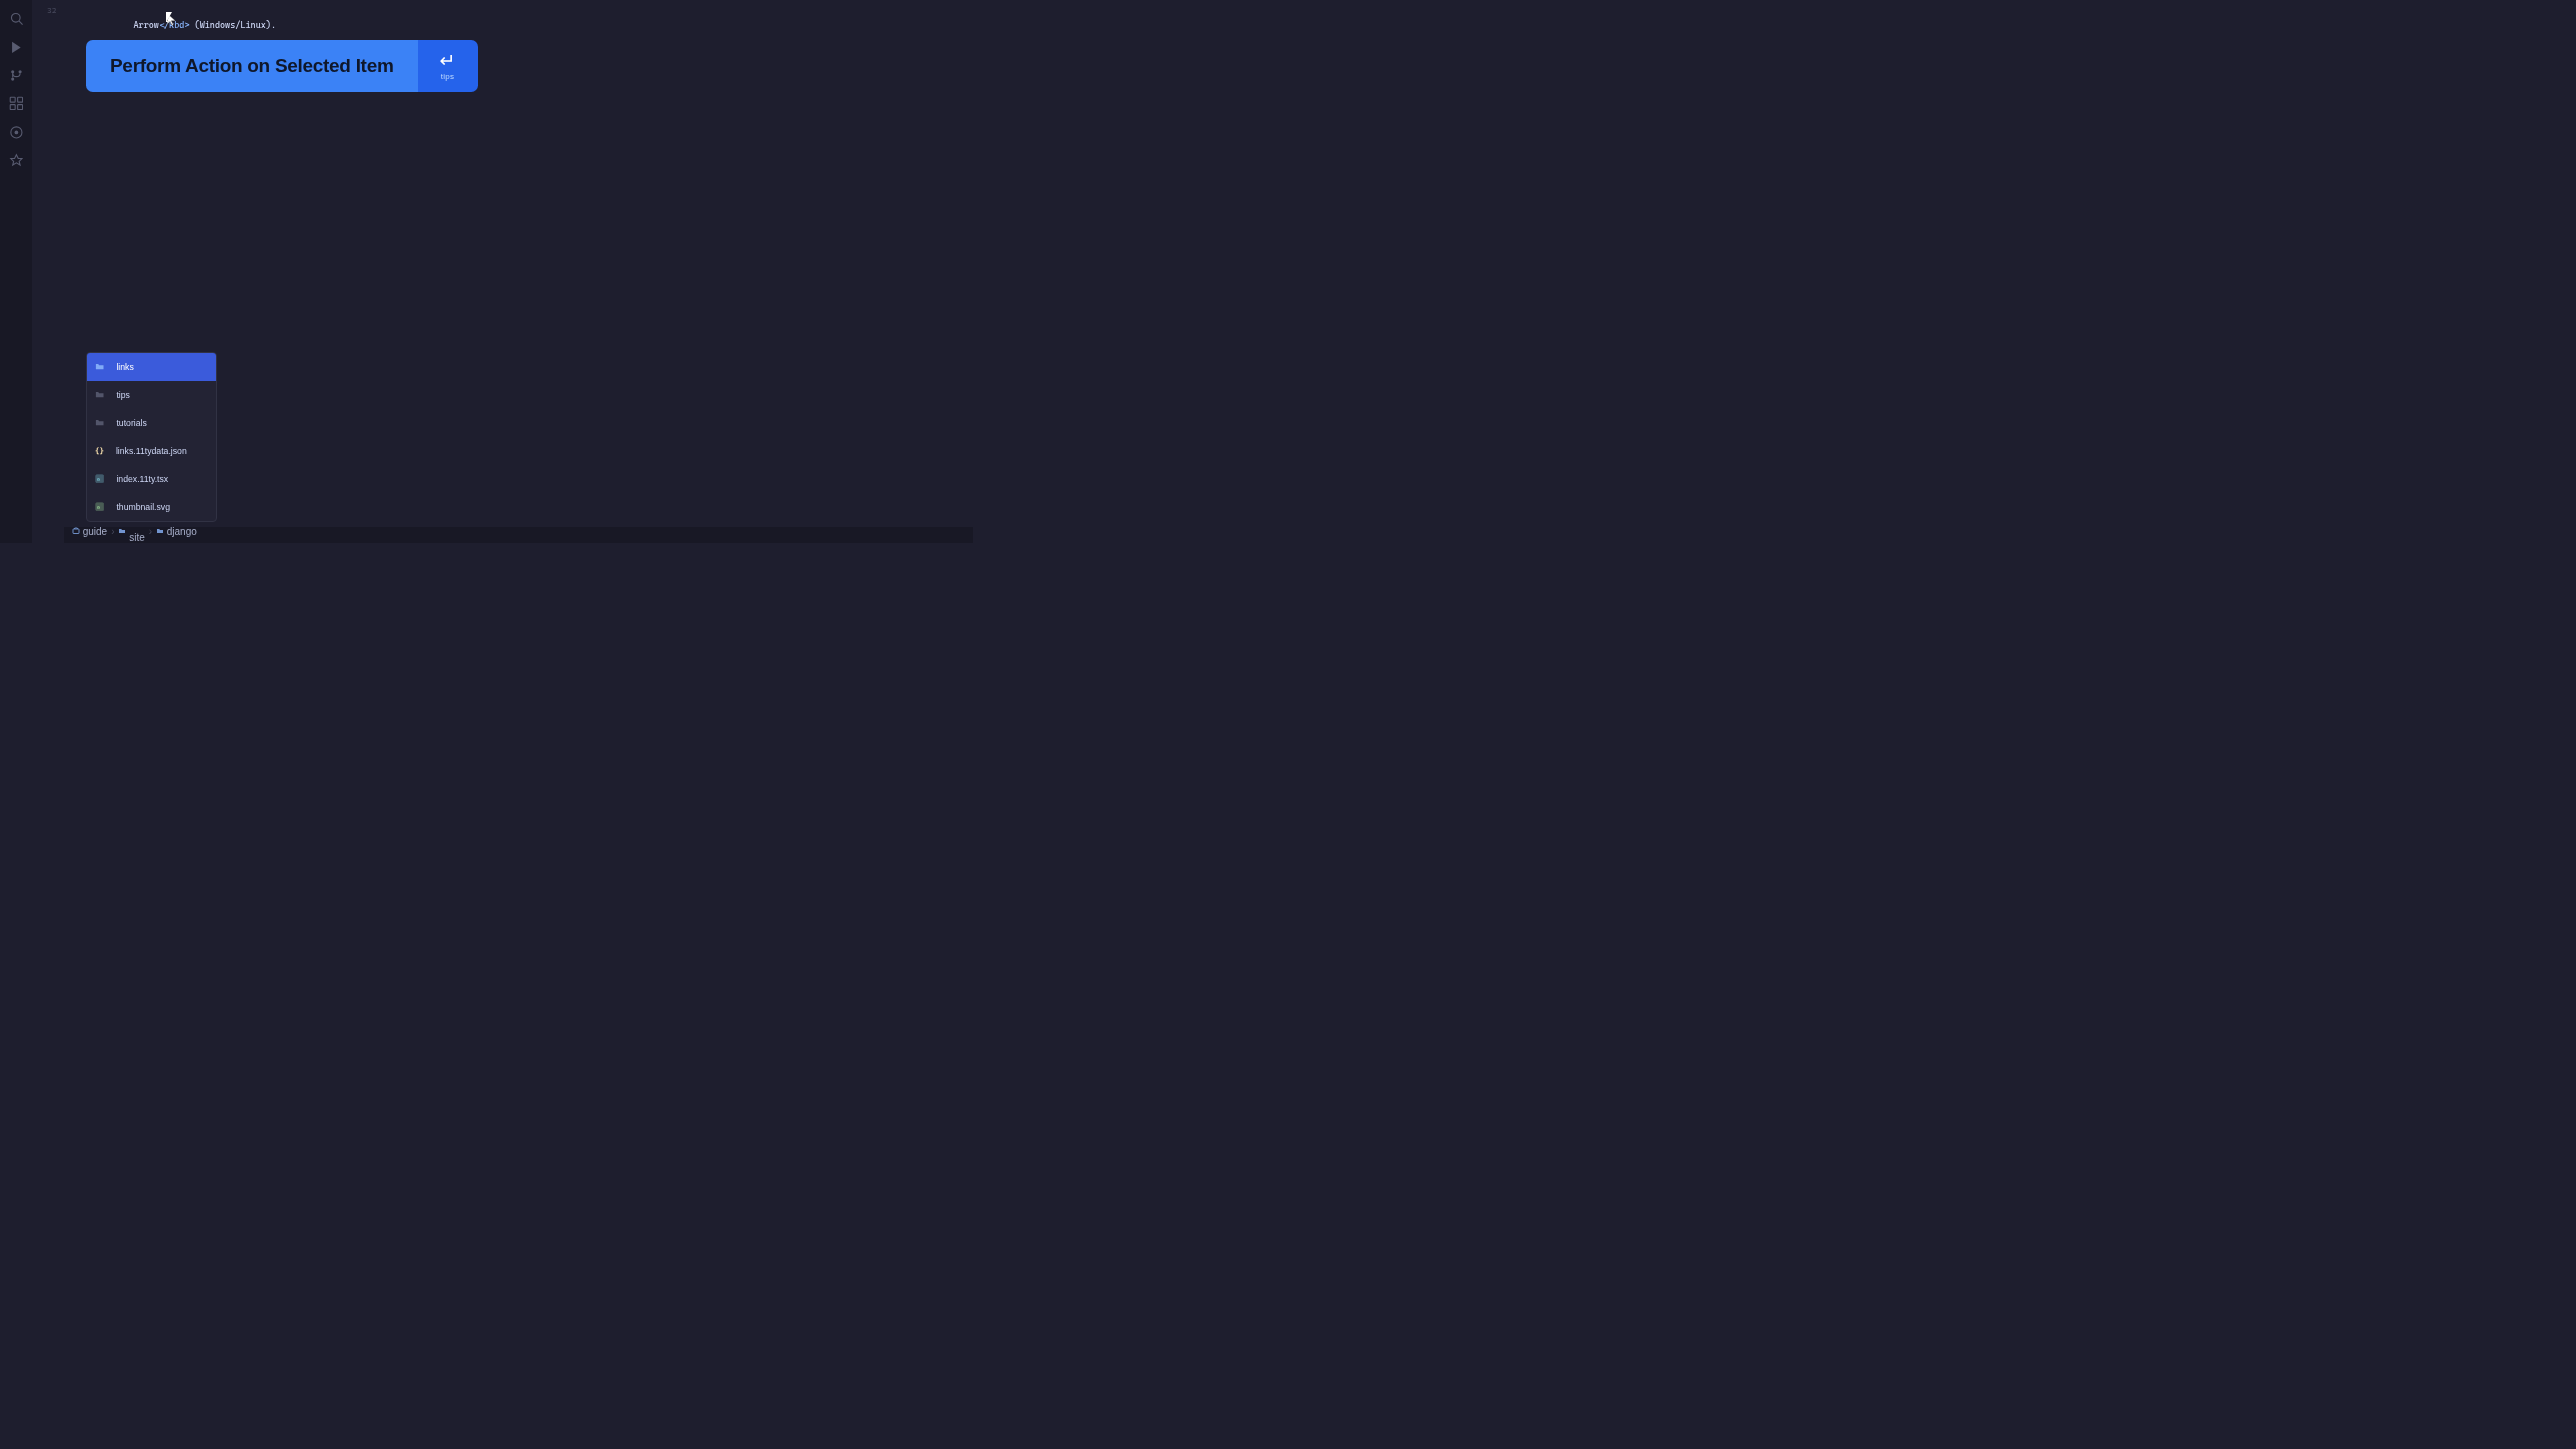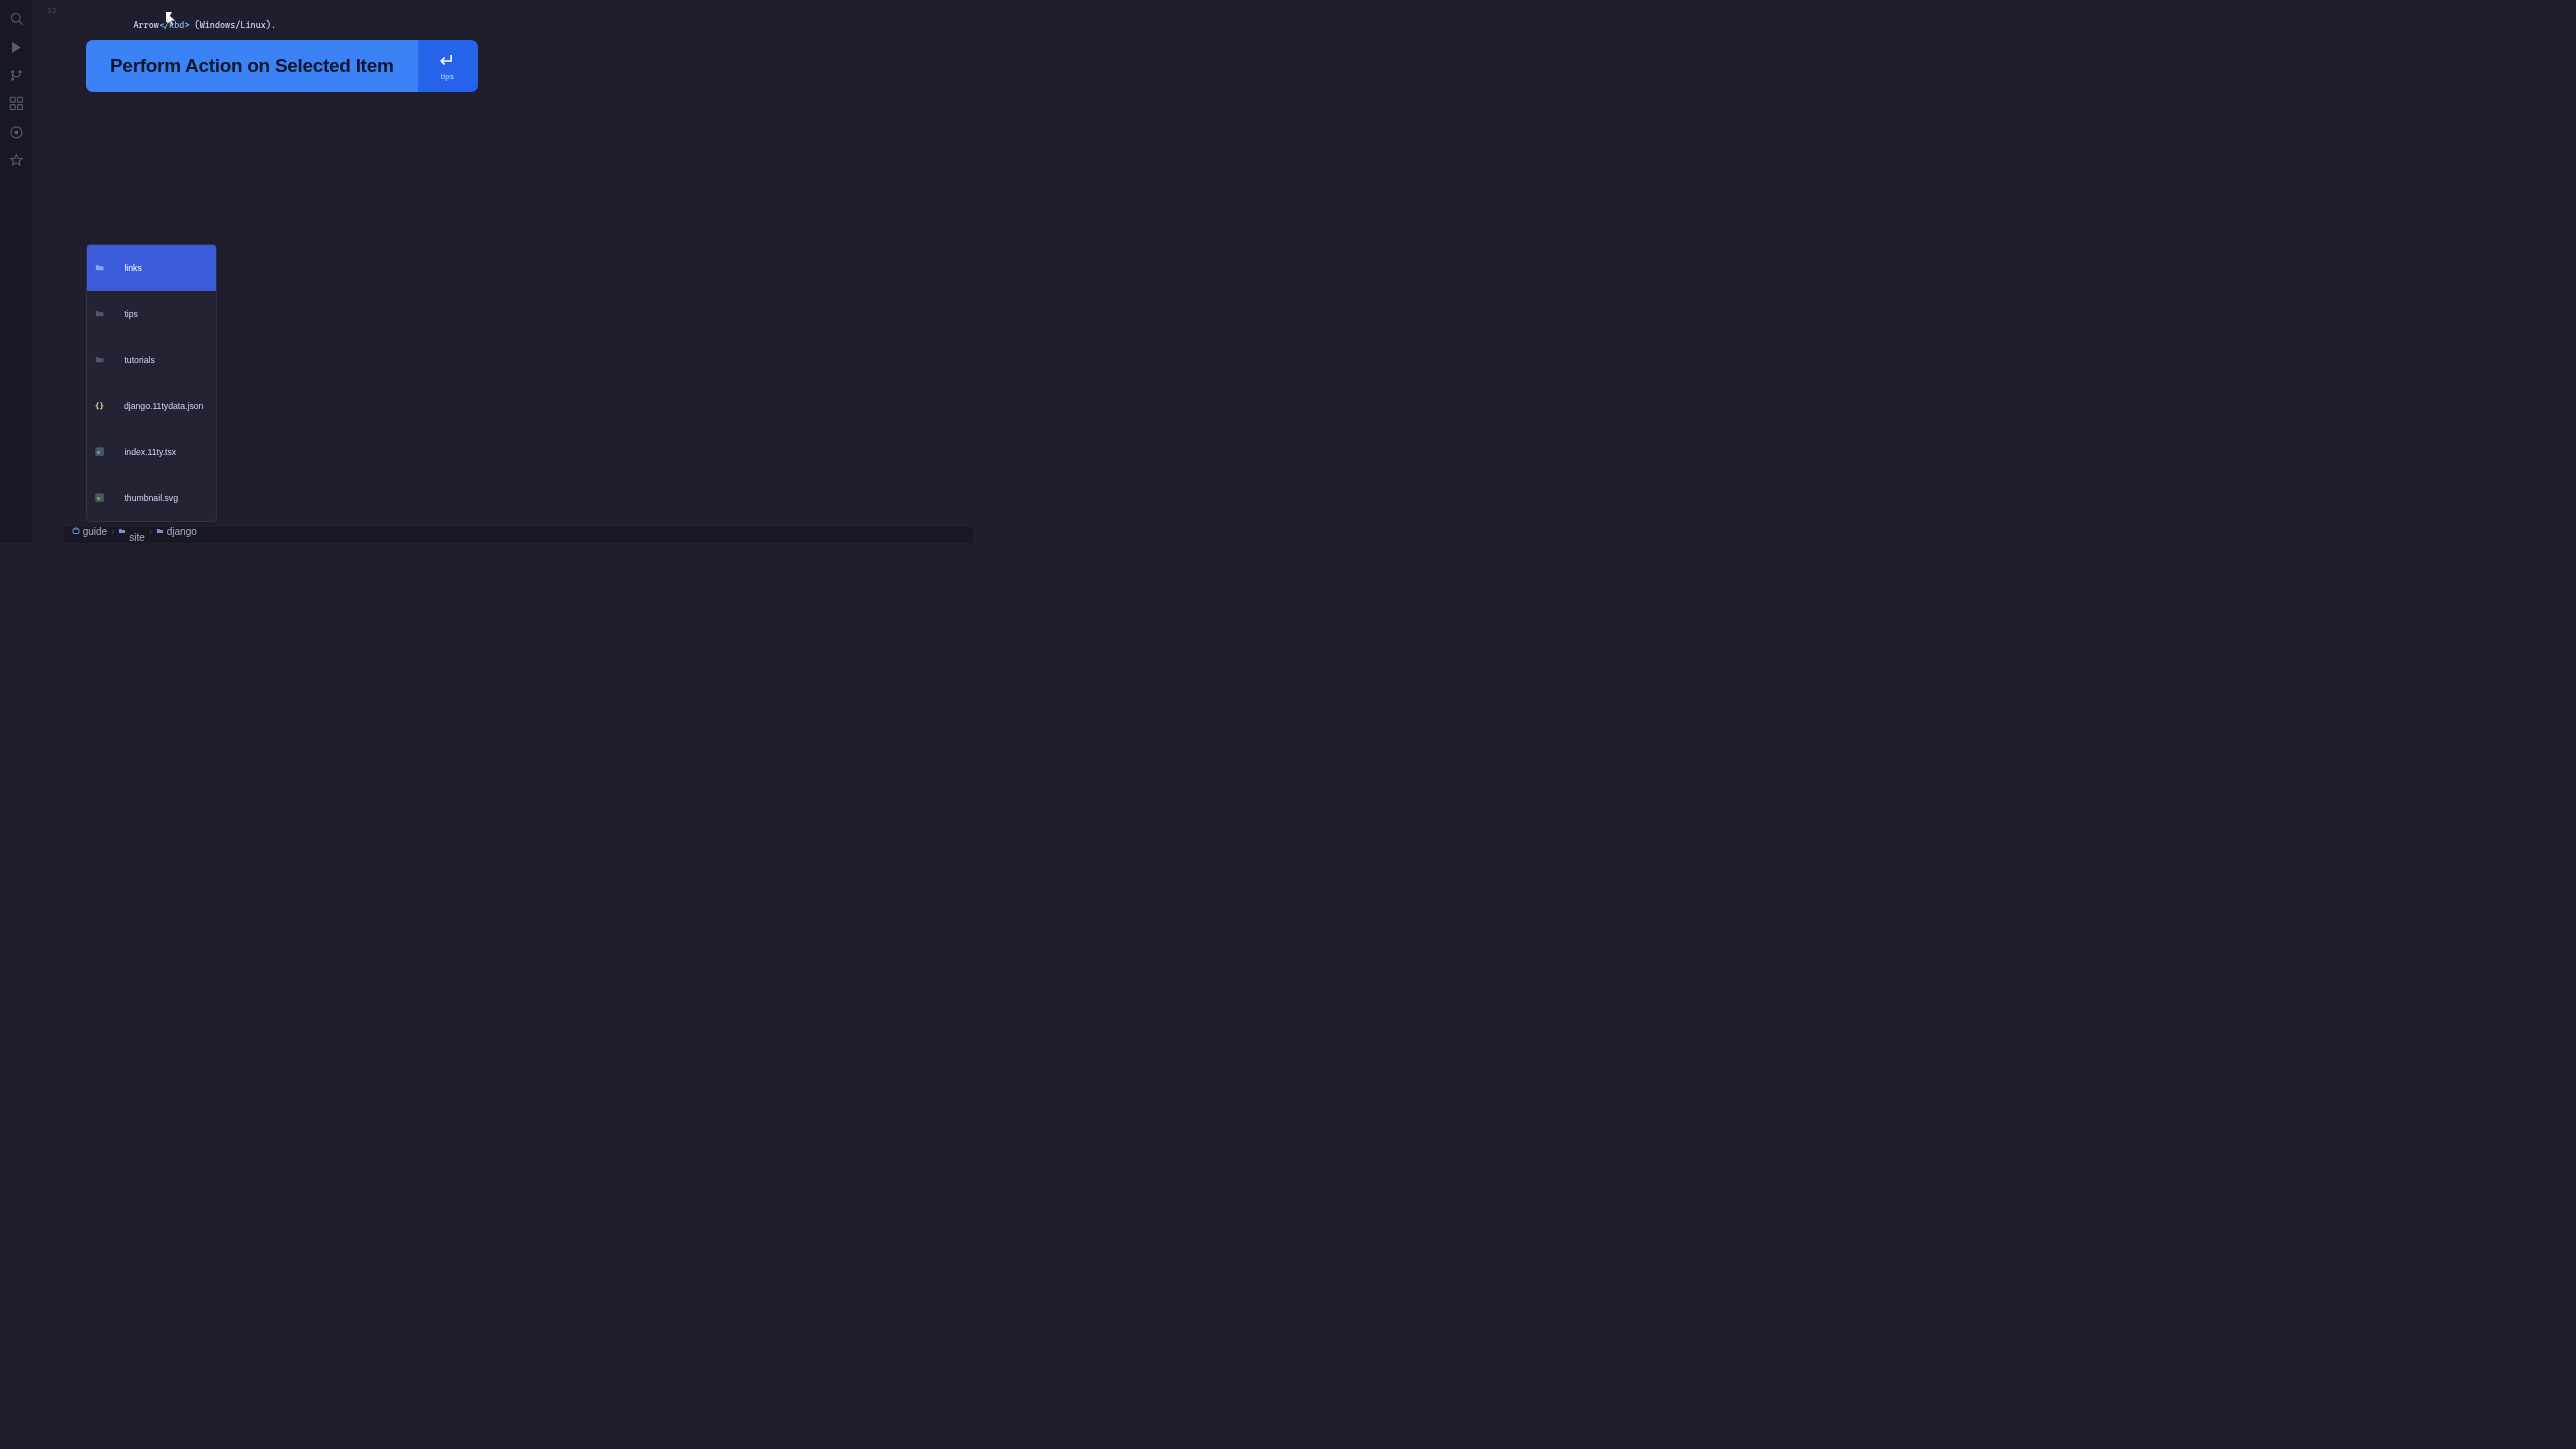--- a/index.html
+++ b/index.html
@@ -158,22 +158,22 @@
       border: 0.7px solid #313244;
       border-radius: 4px;
       width: 131px;
       overflow: hidden;
       z-index: 30;
     }
 
     .file-tree-item {
       display: flex;
       align-items: center;
-      gap: 20px;
-      padding: 18px 8px;
+      gap: 12px;
+      padding: 9px 8px;
       font-size: 8.7px;
       cursor: pointer;
       color: #cdd6f4;
     }
 
     .file-tree-item.selected {
       background-color: #3b5bdb;
       color: #ffffff;
     }
 
@@ -341,21 +341,21 @@
         <div class="file-tree-item">
           <span class="file-icon">
             <svg class="folder-svg" viewBox="0 0 16 16" fill="none">
               <path d="M1.5 3.5 L1.5 12.5 L14.5 12.5 L14.5 5.5 L7 5.5 L5.5 3.5 Z" fill="#585b70" opacity="0.9"></path>
             </svg>
           </span>
           <span>tutorials</span>
         </div>
         <div class="file-tree-item">
           <span class="file-icon" style="color: #f9e2af; font-size:7.4px; font-weight:bold; font-family:monospace;">{}</span>
-          <span>django.11tydata.json</span>
+          <span>links.11tydata.json</span>
         </div>
         <div class="file-tree-item">
           <span class="file-icon">
             <svg width="9.4" height="9.4" viewBox="0 0 14 14" fill="none" style="font-size:14px">
               <rect x="1" y="1" width="12" height="12" rx="2" fill="#89dceb" opacity="0.3" stroke="#89dceb" stroke-width="1"></rect>
               <text x="3" y="10" font-size="7" fill="#89dceb" font-family="monospace">⚙</text>
             </svg>
           </span>
           <span>index.11ty.tsx</span>
         </div>

